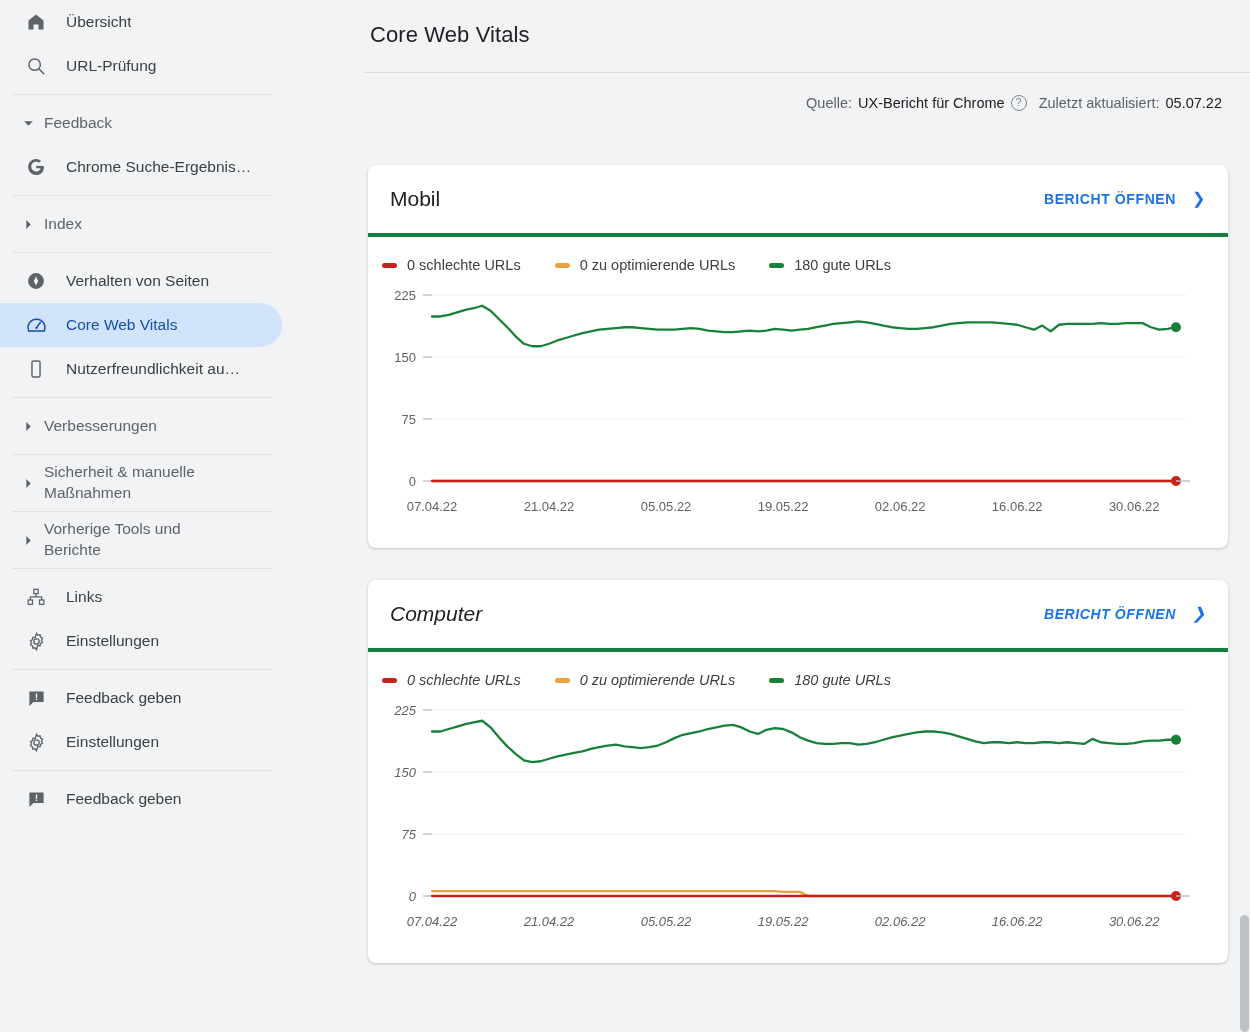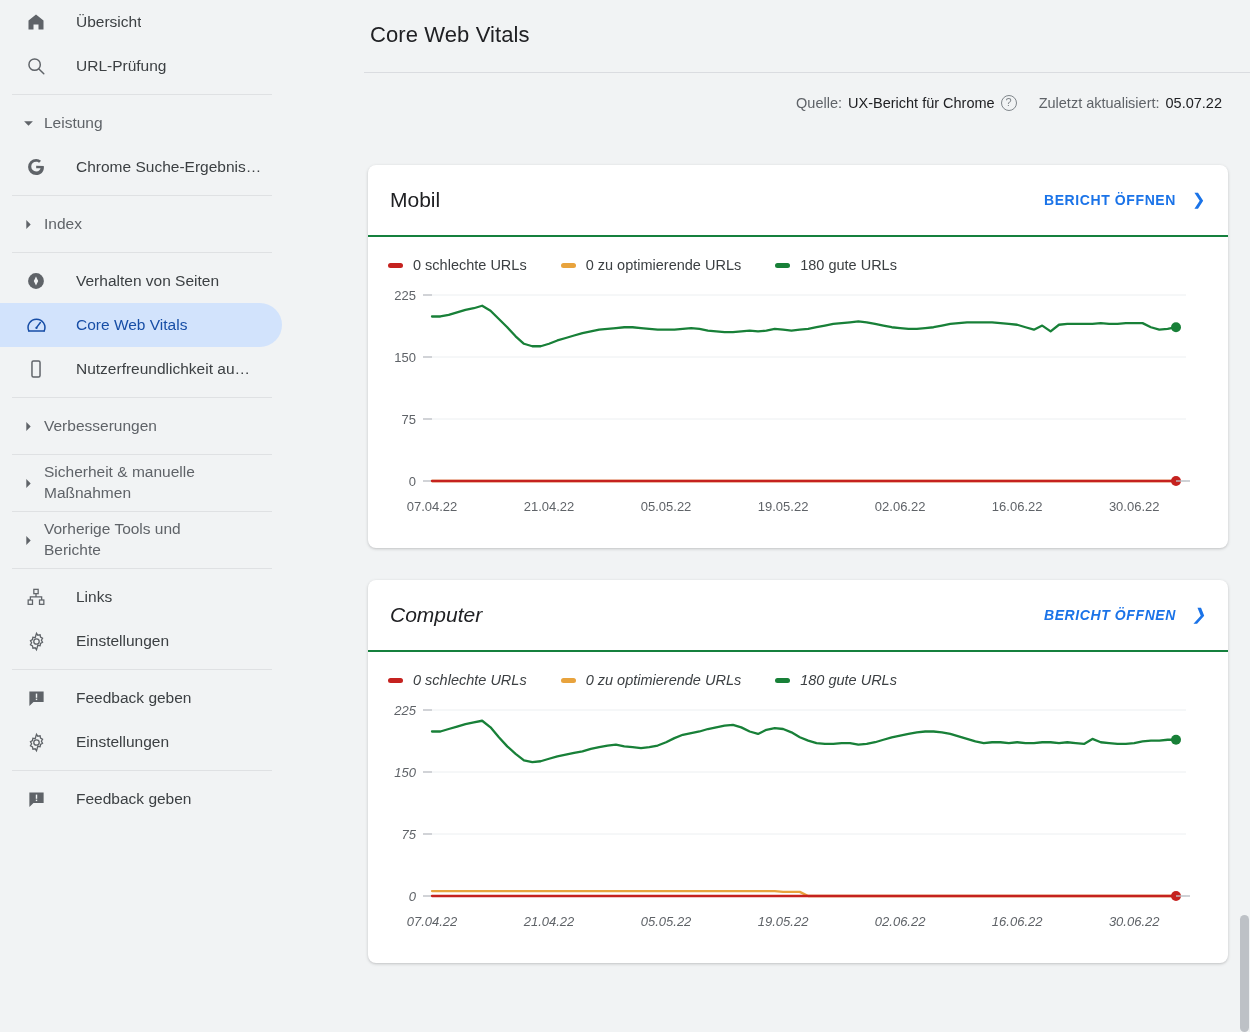--- a/index.html
+++ b/index.html
@@ -17,21 +17,21 @@
   #sidebar {
     position: absolute; left: 0; top: 0;
     width: 290px; height: 1032px;
     background: #f1f3f4;
     overflow: hidden;
   }
   .nav-item {
     display: flex; align-items: center;
     height: 44px;
     padding-left: 24px;
-    gap: 10px;
+    gap: 0px;
     cursor: pointer;
     position: relative;
   }
   .nav-item .ico {
     width: 24px; height: 24px;
     display: flex; align-items: center; justify-content: center;
     flex: 0 0 24px;
     color: #5f6368;
   }
   .nav-item .lbl {
@@ -84,21 +84,21 @@
     position: absolute; left: 80px; top: 22px;
     font-size: 22px; color: #202124; font-weight: 400;
     letter-spacing: .1px;
   }
   #title-rule {
     position: absolute; left: 74px; top: 72px;
     width: 886px; height: 1px; background: #dadce0;
   }
   #meta-row {
     position: absolute; right: 28px; top: 95px;
-    display: flex; align-items: flex-start; gap: 22px;
+    display: flex; align-items: flex-start; gap: 12px;
     font-size: 14.5px;
   }
   .meta-item { display: flex; align-items: center; gap: 6px; }
   .meta-k { color: #5f6368; }
   .meta-v { color: #202124; }
   .help-icon {
     width: 16px; height: 16px; border-radius: 50%;
     border: 1.3px solid #80868b; color: #80868b;
     font-size: 11px; line-height: 13px; text-align: center;
     display: inline-block; font-family: "Liberation Sans", sans-serif;
@@ -111,33 +111,33 @@
     border-radius: 8px;
     box-shadow: 0 1px 2px rgba(60,64,67,.16), 0 1px 3px 1px rgba(60,64,67,.08);
   }
   #card-mobile   { top: 165px; height: 383px; }
   #card-desktop  { top: 580px; height: 383px; font-style: italic; }
 
   .card-head {
     height: 72px;
     display: flex; align-items: center; justify-content: space-between;
     padding: 0 22px 0 22px;
-    border-bottom: 2px solid #15803d;
+    border-bottom: 4px solid #15803d;
   }
   .card-title { font-size: 21px; color: #202124; font-weight: 400; }
   .open-report {
     display: flex; align-items: center; gap: 16px;
     color: #1a73e8; font-size: 14px; font-weight: 600;
     letter-spacing: .6px; cursor: pointer;
   }
   .chev { font-size: 16px; font-weight: 400; line-height: 1; }
 
   .legend {
     display: flex; align-items: flex-end;
-    padding: 20px 0 0 20px;
+    padding: 20px 0 0 14px;
     gap: 34px;
   }
   .legend-item { display: flex; align-items: center; gap: 10px; }
   .legend-dash { width: 15px; height: 5px; border-radius: 3px; display:inline-block; }
   .legend-label { font-size: 14.5px; color: #3c4043; }
 
   .chart-wrap { position: relative; height: 250px; margin-top: 6px; }
   .chart-svg { display: block; }
 </style>
 </head>
@@ -161,21 +161,21 @@
       </span>
       <span class="lbl">URL-Prüfung</span>
     </div>
     <div class="divider"></div>
     <div class="group-head">
       <span class="caret">
         <svg width="11" height="11" viewBox="0 0 10 10">
           <path d="M1 3l4 4 4-4z" fill="currentColor"></path>
         </svg>
       </span>
-      <span class="lbl">Leistung</span>
+      <span class="lbl">Feedback</span>
     </div>
     <div class="nav-item">
       <span class="ico">
         <svg width="20" height="20" viewBox="0 0 24 24">
           <path fill="#5f6368" d="M12.2 10.4v3.1h5.2c-.2 1.3-1.6 3.9-5.2 3.9a5.9 5.9 0 0 1 0-11.8c1.7 0 2.8.7 3.5 1.3l2.4-2.3C16.6 3.2 14.6 2.3 12.2 2.3a9.7 9.7 0 1 0 0 19.4c5.6 0 9.3-3.9 9.3-9.4 0-.6-.1-1.1-.2-1.6z"></path>
         </svg>
       </span>
       <span class="lbl">Chrome Suche-Ergebnis…</span>
     </div>
     <div class="divider"></div>

